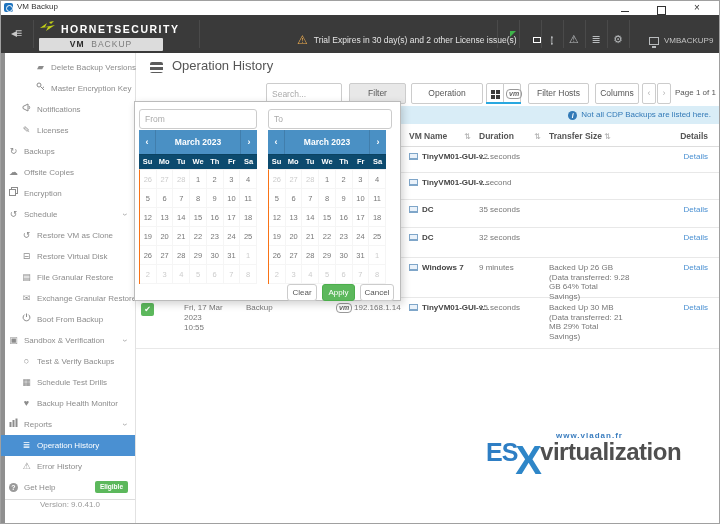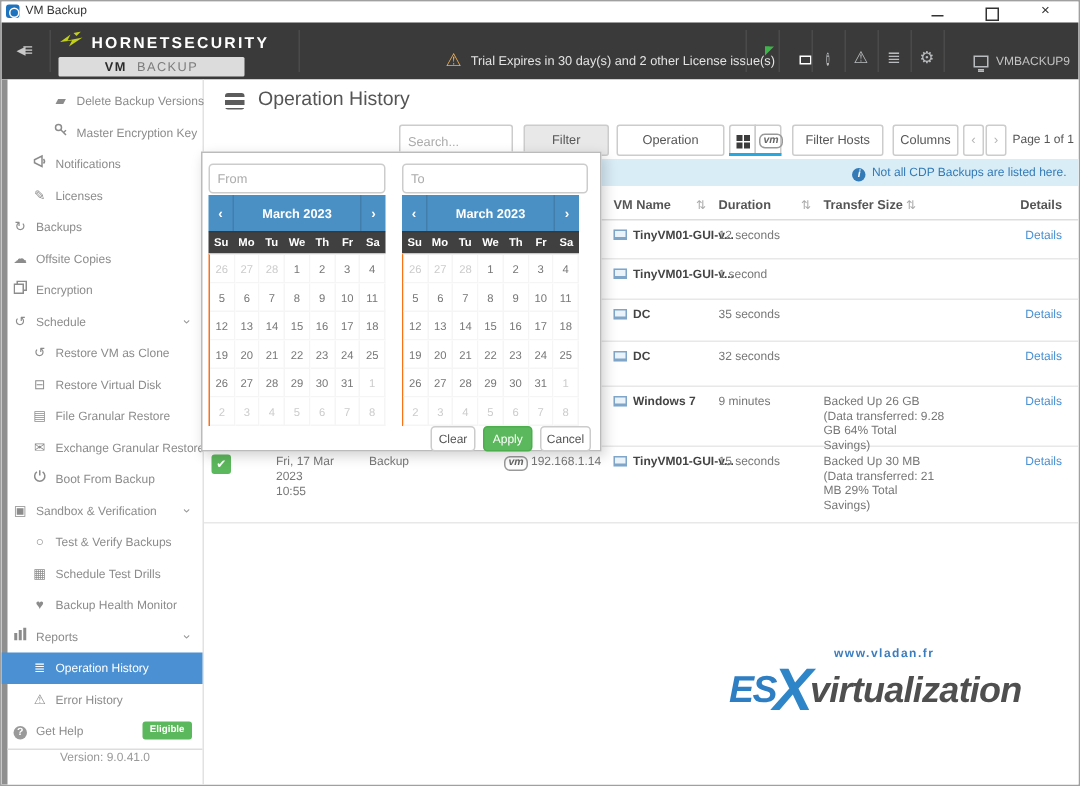--- a/index.html
+++ b/index.html
@@ -110,40 +110,40 @@
   .c-vm .mon2{margin-right:4px;}
   .mon2{display:inline-block;width:9px;height:7px;border:1px solid #7fa6c9;border-bottom-width:2px;background:#eaf2fa;vertical-align:-1px;}
   .c-dur{left:343px;width:62px;font-weight:normal;color:#777;}
   .c-tr{left:413px;width:82px;line-height:9.5px;}
   .c-det{right:13px;color:#4a90d2;text-decoration:none;cursor:pointer;}
   .check{display:inline-block;width:13px;height:13px;background:#5cb85c;border-radius:2px;color:#fff;
     font-size:8px;line-height:13px;text-align:center;}
   
   .watermark{position:absolute;left:350px;top:378px;width:230px;}
   .wm-url{margin-left:70px;color:#3a7dbf;font-weight:bold;font-size:8px;letter-spacing:1px;}
-  .wm-line{display:flex;align-items:center;margin-top:-2px;font-style:italic;}
+  .wm-line{display:flex;align-items:flex-start;margin-top:-2px;}
   .wm-es{color:#2e7ec4;font-weight:bold;font-size:25px;letter-spacing:-1px;}
   .wm-x{color:#2e86c8;font-weight:bold;font-size:40px;margin:0 -2px;}
   .wm-rest{color:#4f4f4f;font-weight:bold;font-size:24px;letter-spacing:-0.5px;}
   
   .datepicker{position:absolute;left:133px;top:100px;width:267px;height:200px;background:#fff;
     border:1px solid #bbb;box-shadow:2px 3px 8px rgba(0,0,0,.18);z-index:20;}
   .dp-input{position:absolute;top:7px;height:20px;border:1px solid #ccc;border-radius:3px;
     font-size:8.5px;padding:0 5px;color:#555;font-family:inherit;}
   .dp-input::placeholder{color:#aaa;}
   .dp-from{left:4px;width:118px;}
   .dp-to{left:133px;width:124px;}
   .calendar{position:absolute;top:28px;width:118px;}
   .cal-a{left:4px;} .cal-b{left:133px;}
   .cal-head{height:24px;background:#4a90c4;color:#fff;display:flex;align-items:stretch;}
   .cal-nav{width:17px;text-align:center;line-height:24px;font-weight:bold;font-size:9px;cursor:pointer;}
   .cal-nav.prev{border-right:1px solid rgba(0,0,0,.12);}
   .cal-nav.next{border-left:1px solid rgba(0,0,0,.12);}
   .cal-month{flex:1;text-align:center;line-height:24px;font-weight:bold;font-size:8.5px;}
-  .cal-weekdays{display:flex;background:#404040;color:#fff;border-top:1px solid rgba(0,0,0,.10);}
+  .cal-weekdays{display:flex;background:#0c4a6e;color:#fff;border-top:1px solid rgba(0,0,0,.10);}
   .cal-weekdays span{flex:1;text-align:center;font-size:7.5px;font-weight:bold;line-height:14px;}
   .cal-grid{display:grid;grid-template-columns:repeat(7,1fr);border-left:1px solid #f97316;border-top:1px solid #f0f0f0;}
   .cal-grid span{height:19px;line-height:19px;text-align:center;font-size:7.5px;color:#777;
     border-right:1px solid #f5f5f5;border-bottom:1px solid #f5f5f5;background:#fff;cursor:pointer;}
   .cal-grid span.muted{color:#ccc;}
   .dp-btn{position:absolute;top:182px;height:17px;border:1px solid #ccc;border-radius:3px;background:#fff;
     font-size:8px;color:#555;text-align:center;line-height:15px;cursor:pointer;}
   .dp-clear{left:152px;width:30px;}
   .dp-apply{left:187px;width:33px;background:#5cb85c;border-color:#4cae4c;color:#fff;}
   .dp-cancel{left:225px;width:34px;}

